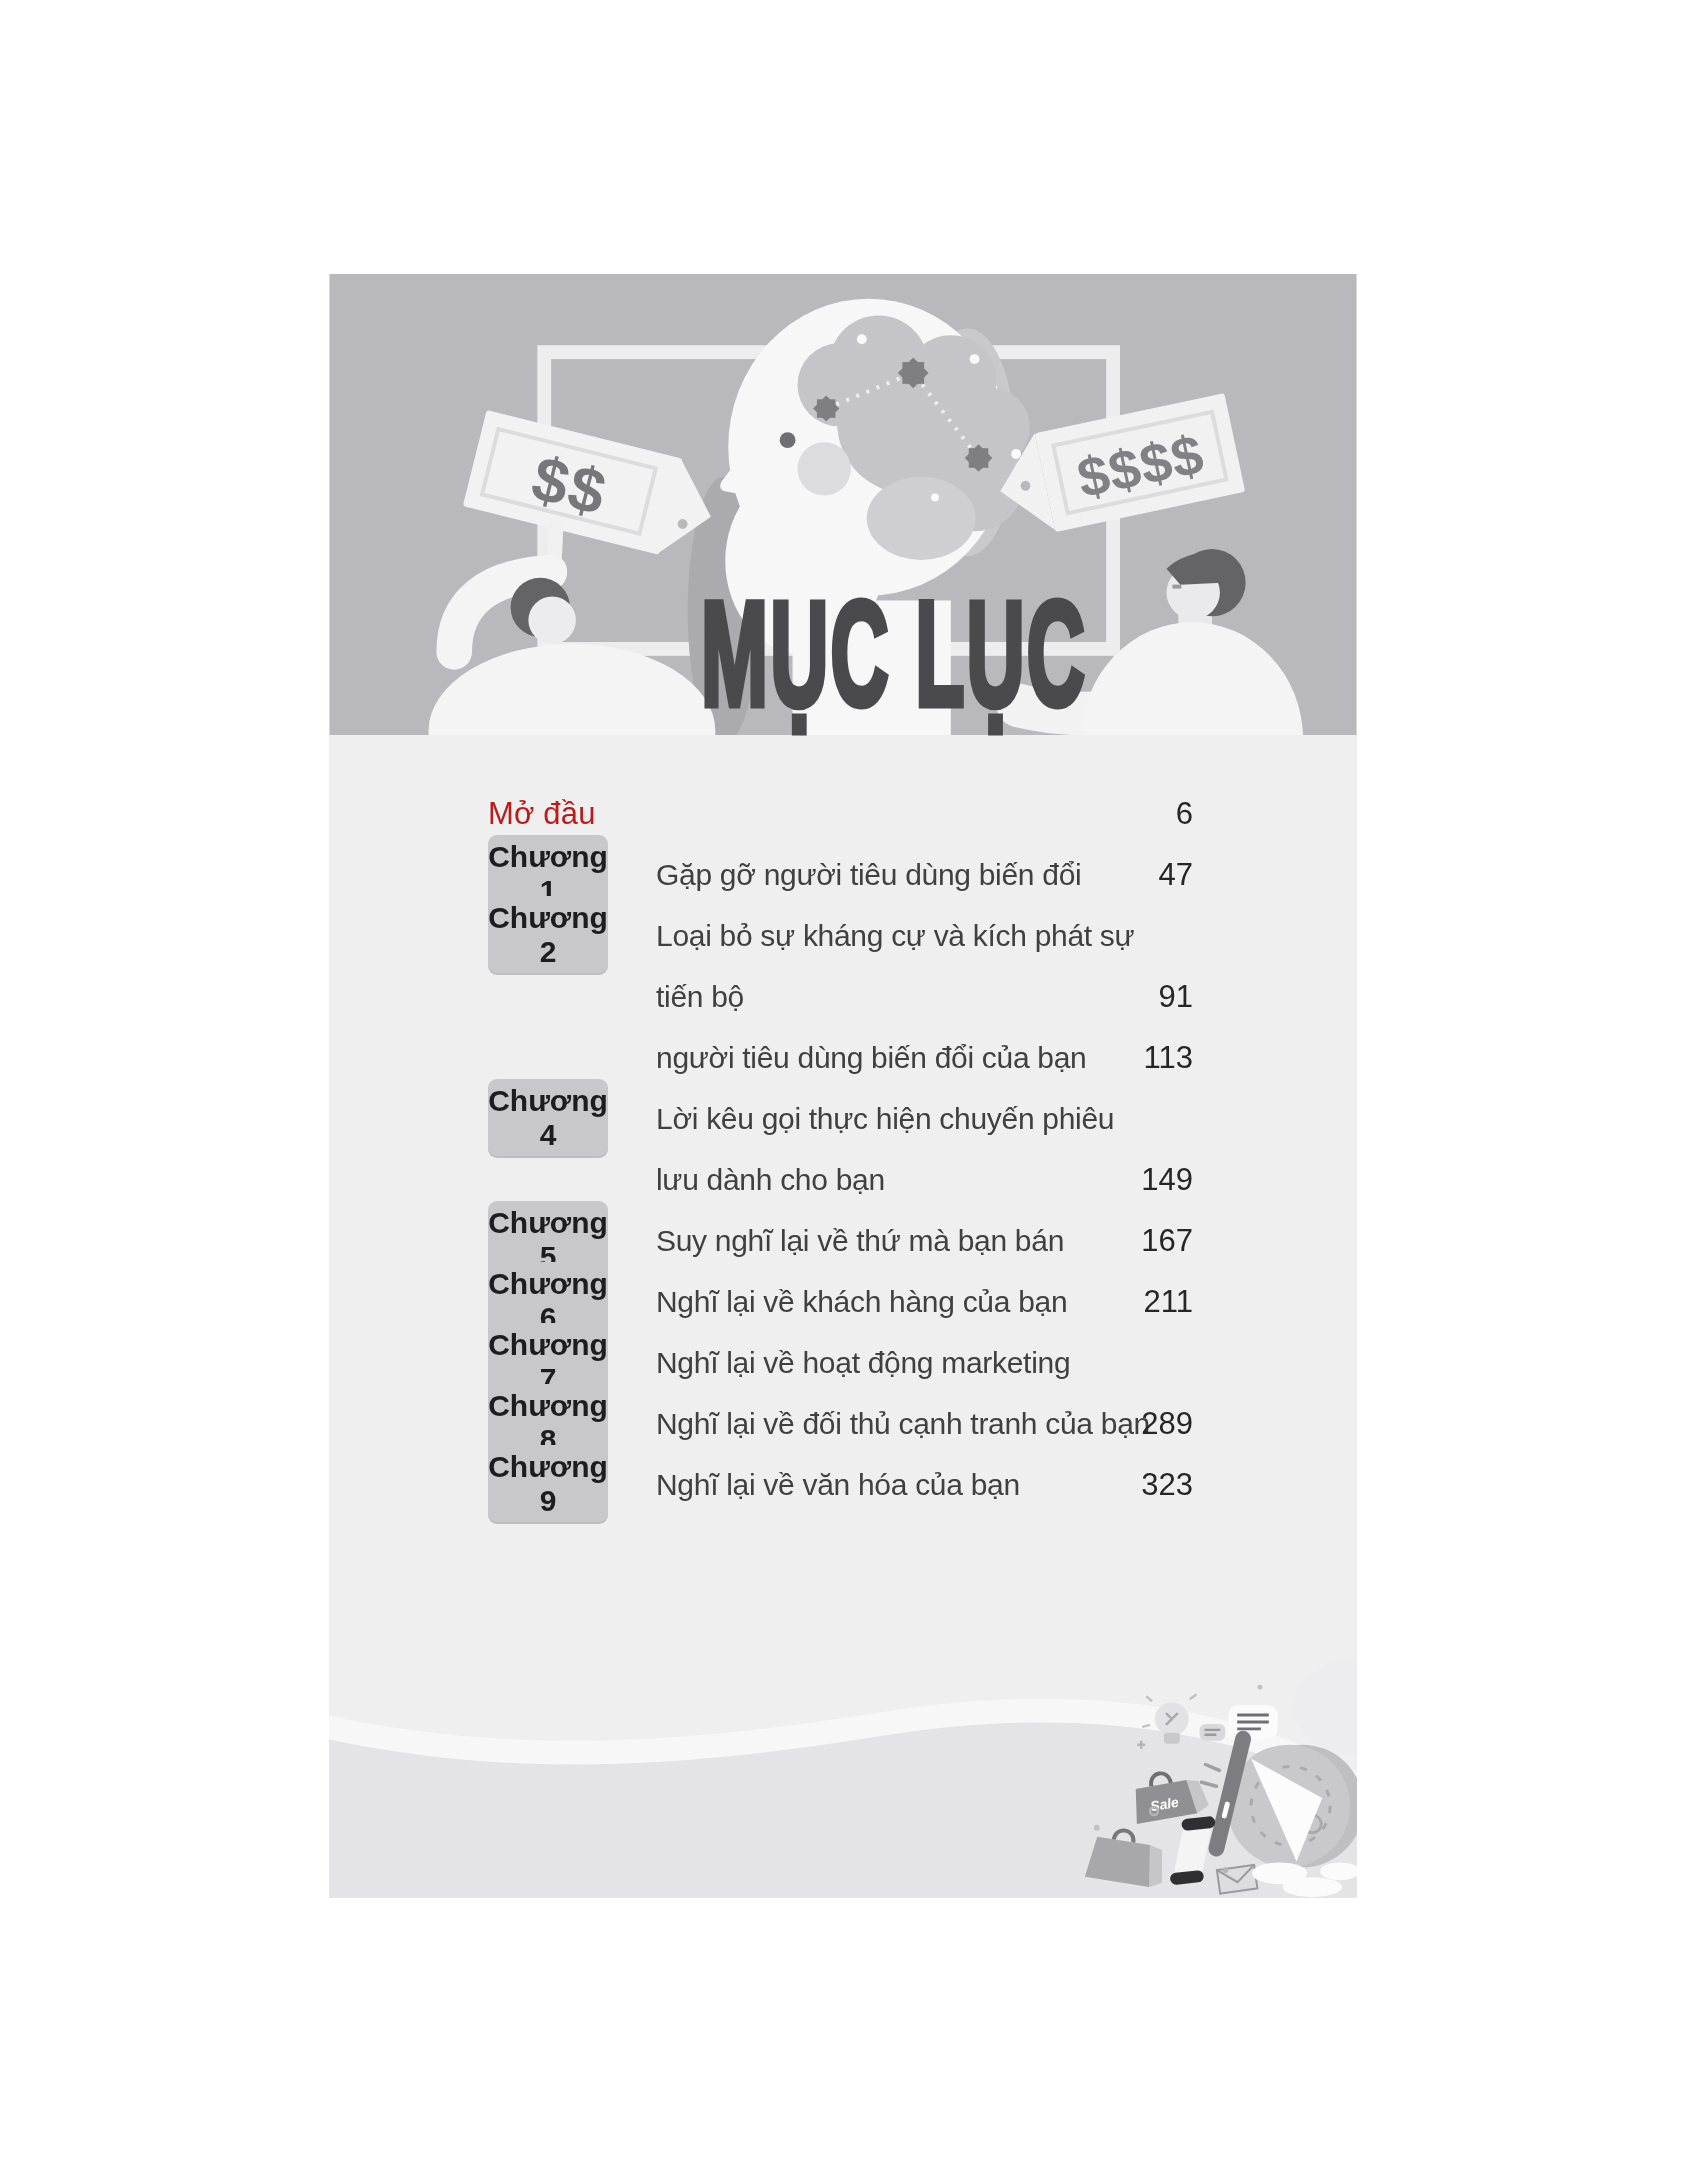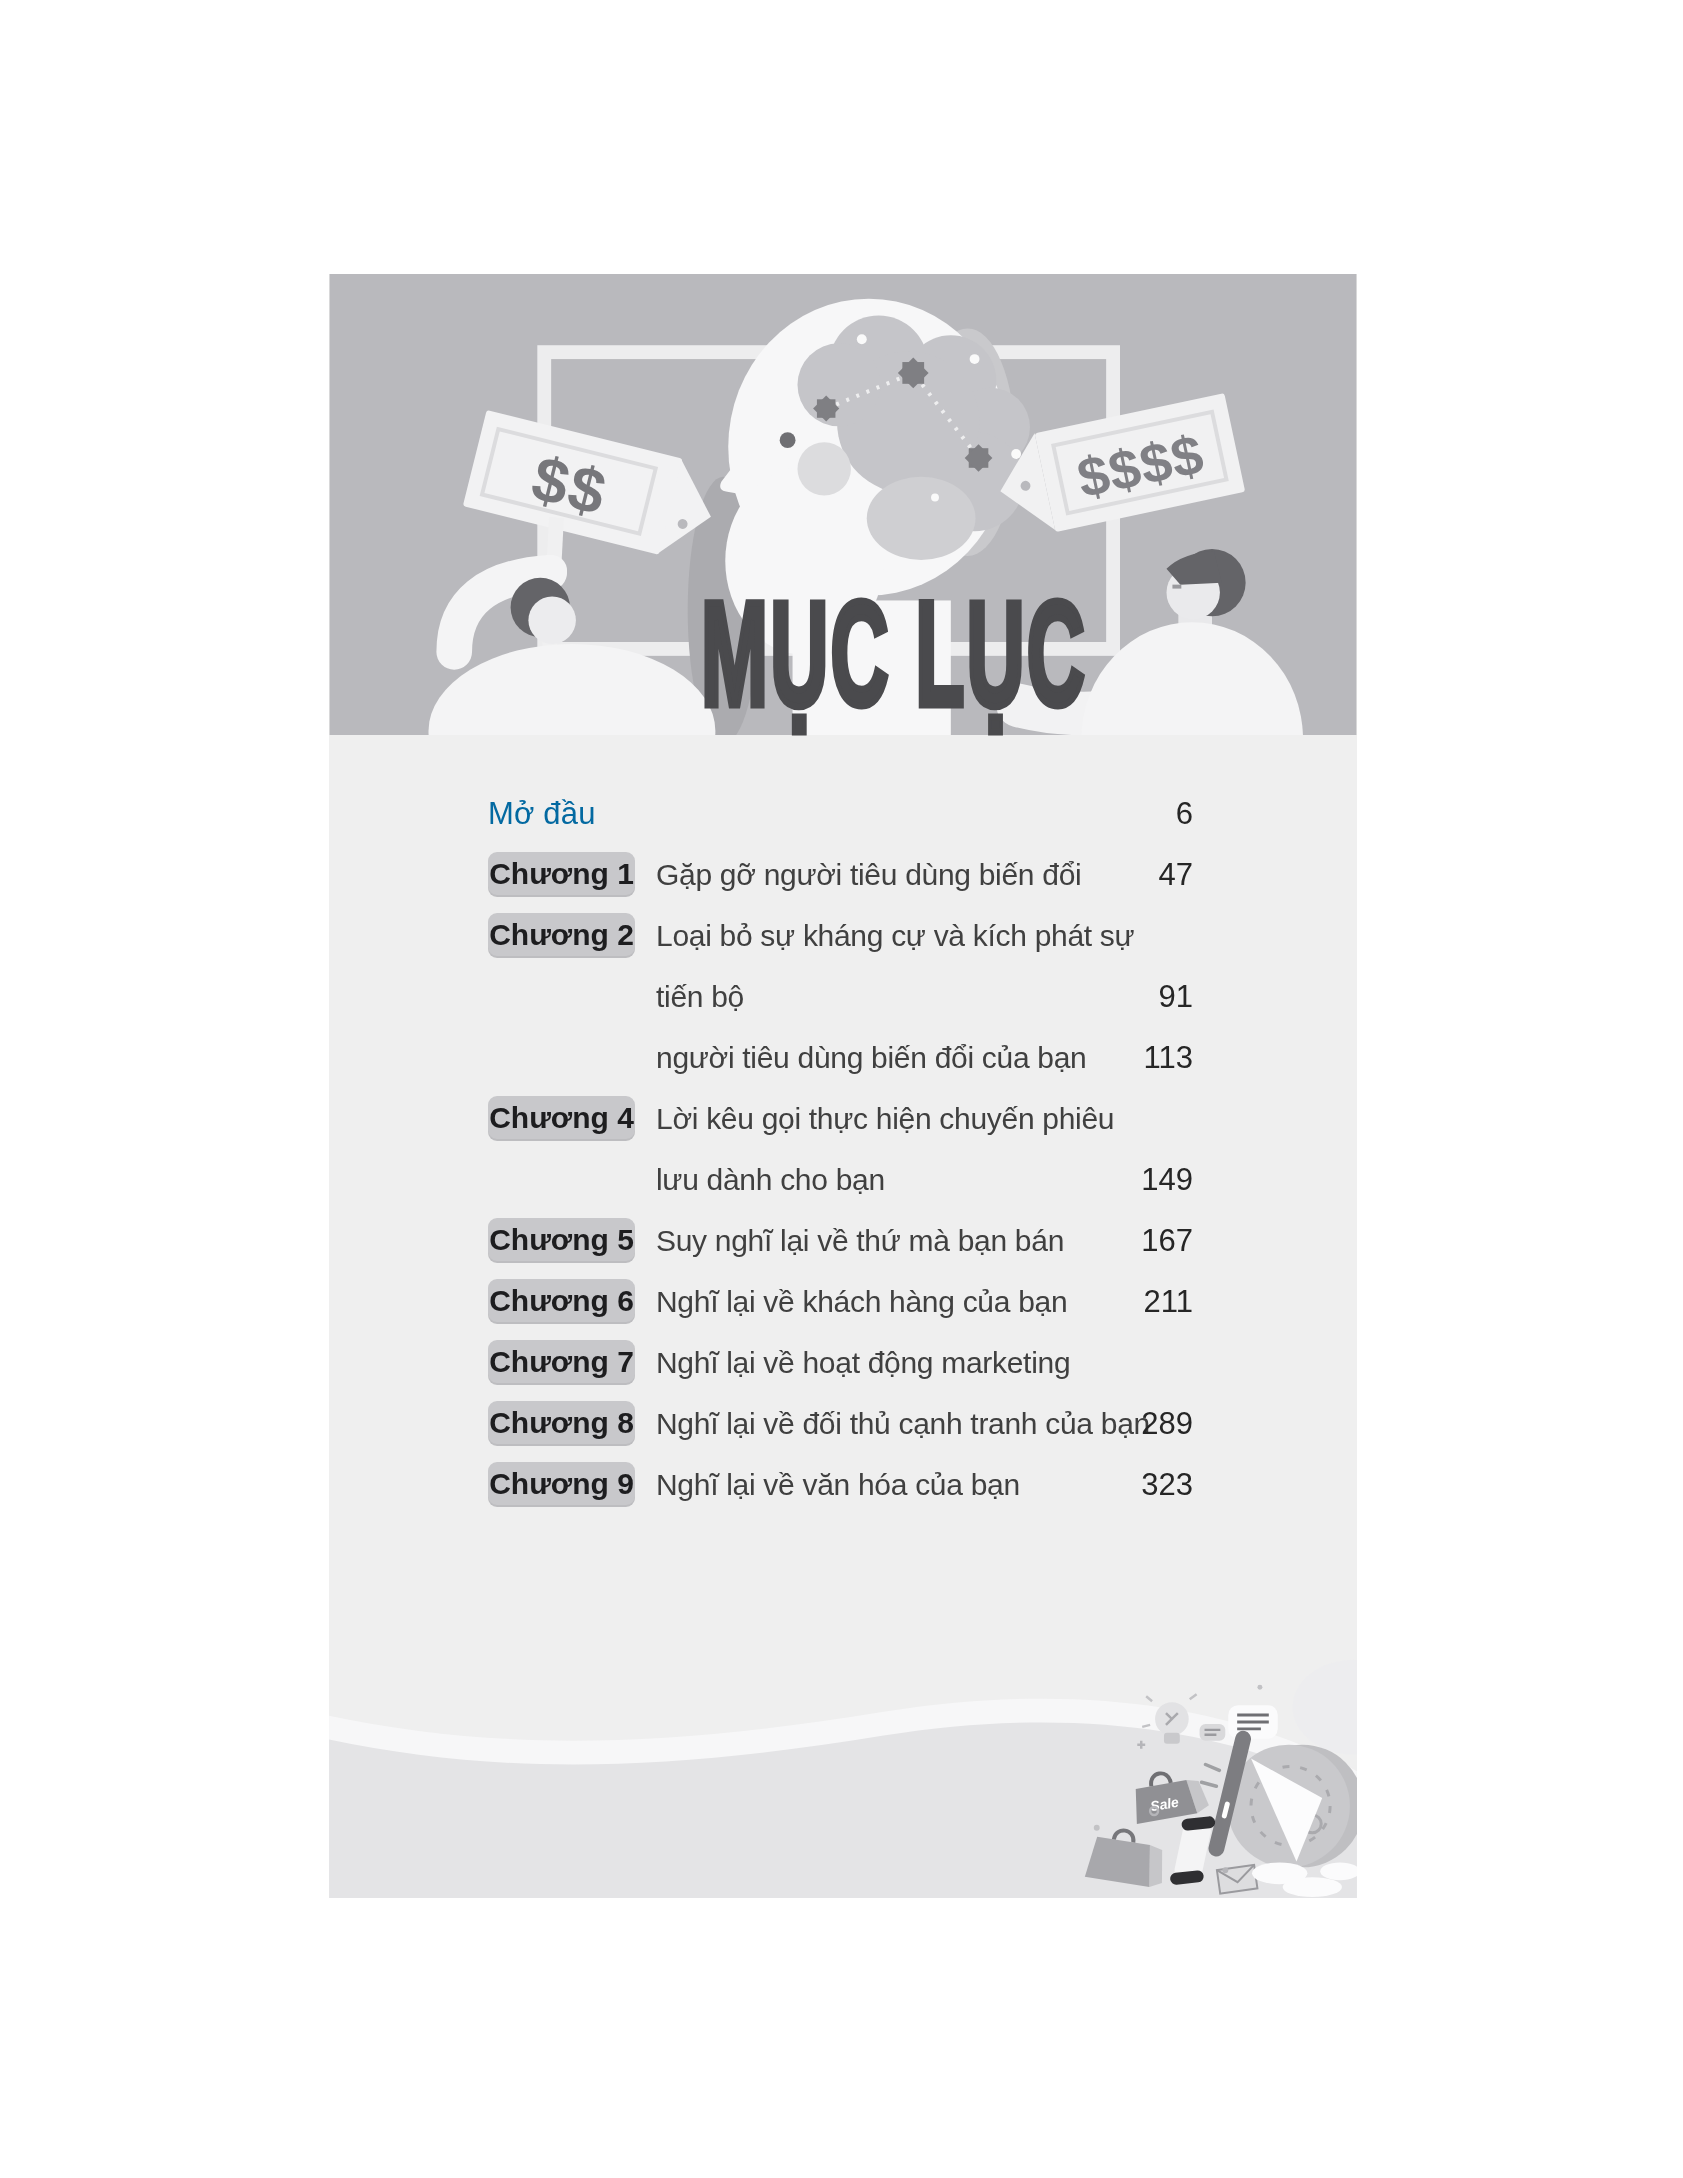--- a/index.html
+++ b/index.html
@@ -17,23 +17,23 @@
     color:#4a4a4d;-webkit-text-stroke:7px #4a4a4d;letter-spacing:4px;
     transform:translateX(51px) scaleX(0.54);transform-origin:center;
     z-index:5;white-space:nowrap;
   }
 
   .wave-layer{position:absolute;left:0;top:0;width:1028px;height:1624px;z-index:1;}
 
   .toc{position:absolute;left:159px;top:509px;width:705px;z-index:4;}
   .toc-row{position:relative;height:61px;display:flex;align-items:center;}
   .cell-left{width:168px;flex:0 0 168px;}
-  .front-label{font-size:31px;color:#0369a1;letter-spacing:0.2px;}
+  .front-label{font-size:31px;color:#b91c1c;letter-spacing:0.2px;}
   .badge{
-    display:inline-block;width:147px;box-sizing:border-box;text-align:center;
+    display:inline-block;width:120px;box-sizing:border-box;text-align:center;
     background:#c8c8cb;border-radius:9px;padding:5px 0 6px 0;
     font-weight:bold;font-size:30px;color:#1d1d1f;
     box-shadow:inset 0 -2px 0 rgba(0,0,0,0.05);
   }
   .row-text{font-size:30px;color:#404040;letter-spacing:-0.3px;white-space:nowrap;}
   .page-num{position:absolute;right:0;top:50%;transform:translateY(-50%);font-size:31px;color:#262626;}
 
   .bottom-art{position:absolute;left:728px;top:1354px;width:300px;height:269px;z-index:3;}
 </style>
 </head>

